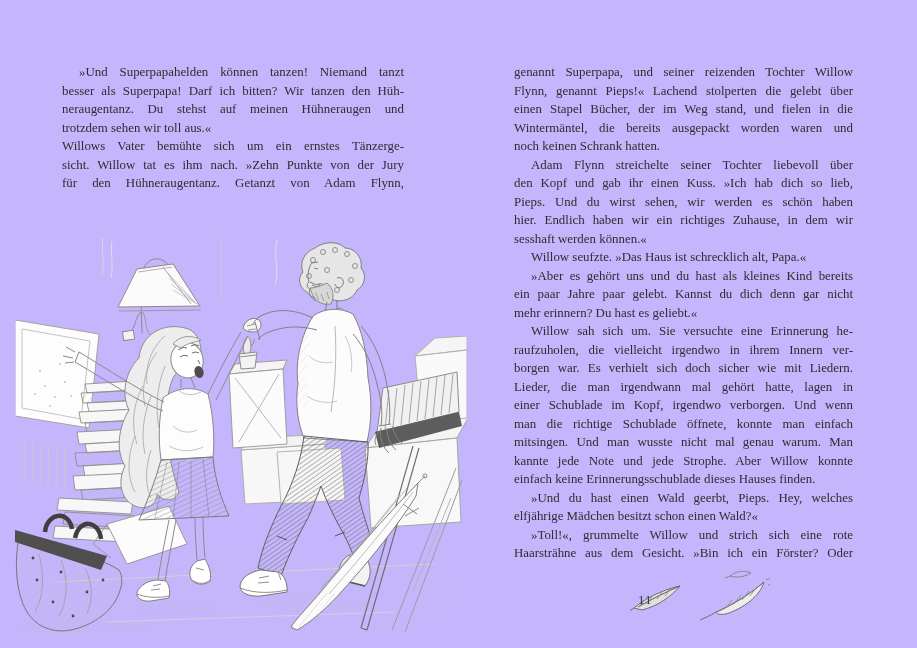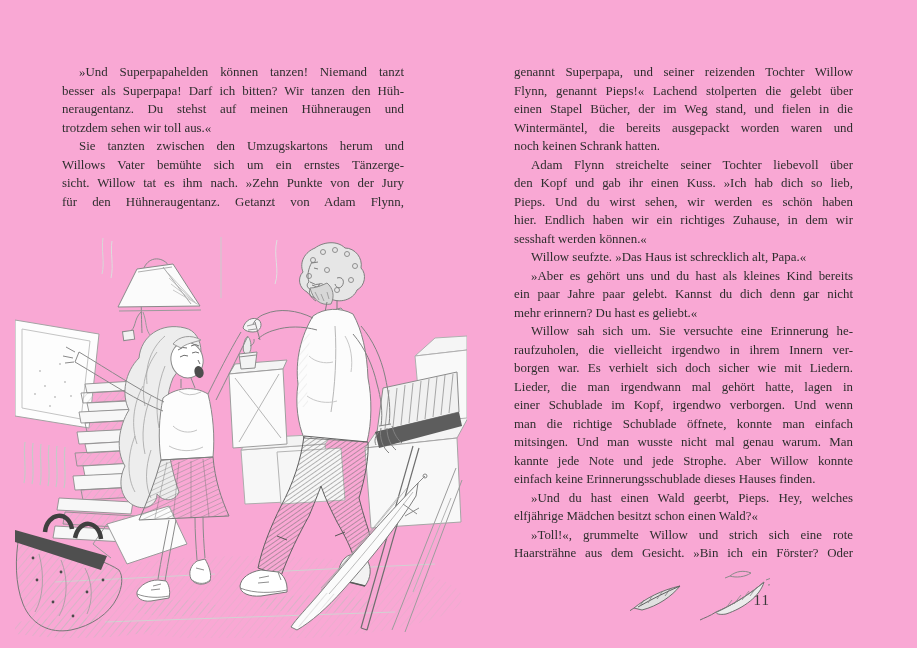--- a/index.html
+++ b/index.html
@@ -1,45 +1,44 @@
 <!DOCTYPE html>
 <html><head>
 <meta charset="utf-8">
 <style>
   html,body { margin:0; padding:0; background:#ffffff; }
   .spread {
-    position:relative; width:917px; height:648px; background:#f9a8d4;
+    position:relative; width:917px; height:648px; background:#c4b5fd;
     font-family:"Liberation Serif","DejaVu Serif",serif; color:#2e2e2e;
     overflow:hidden;
   }
   .textcol { position:absolute; font-size:12.9px; line-height:18.5px; }
   .left-col  { left:62px;  top:63px; width:342px; }
   .right-col { left:514px; top:63px; width:339px; }
   .line { height:18.5px; overflow:hidden; text-align:justify; text-align-last:justify; }
   .line.end { text-align-last:left; }
   .line.indent { text-indent:17px; }
   .illu { position:absolute; left:15px; top:236px; width:452px; height:402px; }
   .pagenum-wrap { position:absolute; left:630px; top:570px; width:140px; height:52px; }
   .pagenum-wrap svg { position:absolute; left:0; top:0; }
   .pagenum {
-    position:absolute; left:8px; right:0; top:22px; text-align:right;
-    font-size:15px; color:#3a3a3a; letter-spacing:1px;
+    position:absolute; left:8px; right:0; top:22px; text-align:left;
+    font-size:13px; color:#3a3a3a; letter-spacing:1px;
   }
 </style>
 </head>
 <body>
 
 <div class="spread">
 
   <div class="textcol left-col">
       <div class="line indent">»Und Superpapahelden können tanzen! Niemand tanzt</div>
       <div class="line">besser als Superpapa! Darf ich bitten? Wir tanzen den Hüh-</div>
       <div class="line">neraugentanz. Du stehst auf meinen Hühneraugen und</div>
       <div class="line end">trotzdem sehen wir toll aus.«</div>
-      <div class="line indent">Sie tanzten zwischen den Umzugskartons herum und</div>
       <div class="line">Willows Vater bemühte sich um ein ernstes Tänzerge-</div>
       <div class="line">sicht. Willow tat es ihm nach. »Zehn Punkte von der Jury</div>
       <div class="line">für den Hühneraugentanz. Getanzt von Adam Flynn,</div>
     </div>
 
   <div class="textcol right-col">
       <div class="line">genannt Superpapa, und seiner reizenden Tochter Willow</div>
       <div class="line">Flynn, genannt Pieps!« Lachend stolperten die gelebt über</div>
       <div class="line">einen Stapel Bücher, der im Weg stand, und fielen in die</div>
       <div class="line">Wintermäntel, die bereits ausgepackt worden waren und</div>

